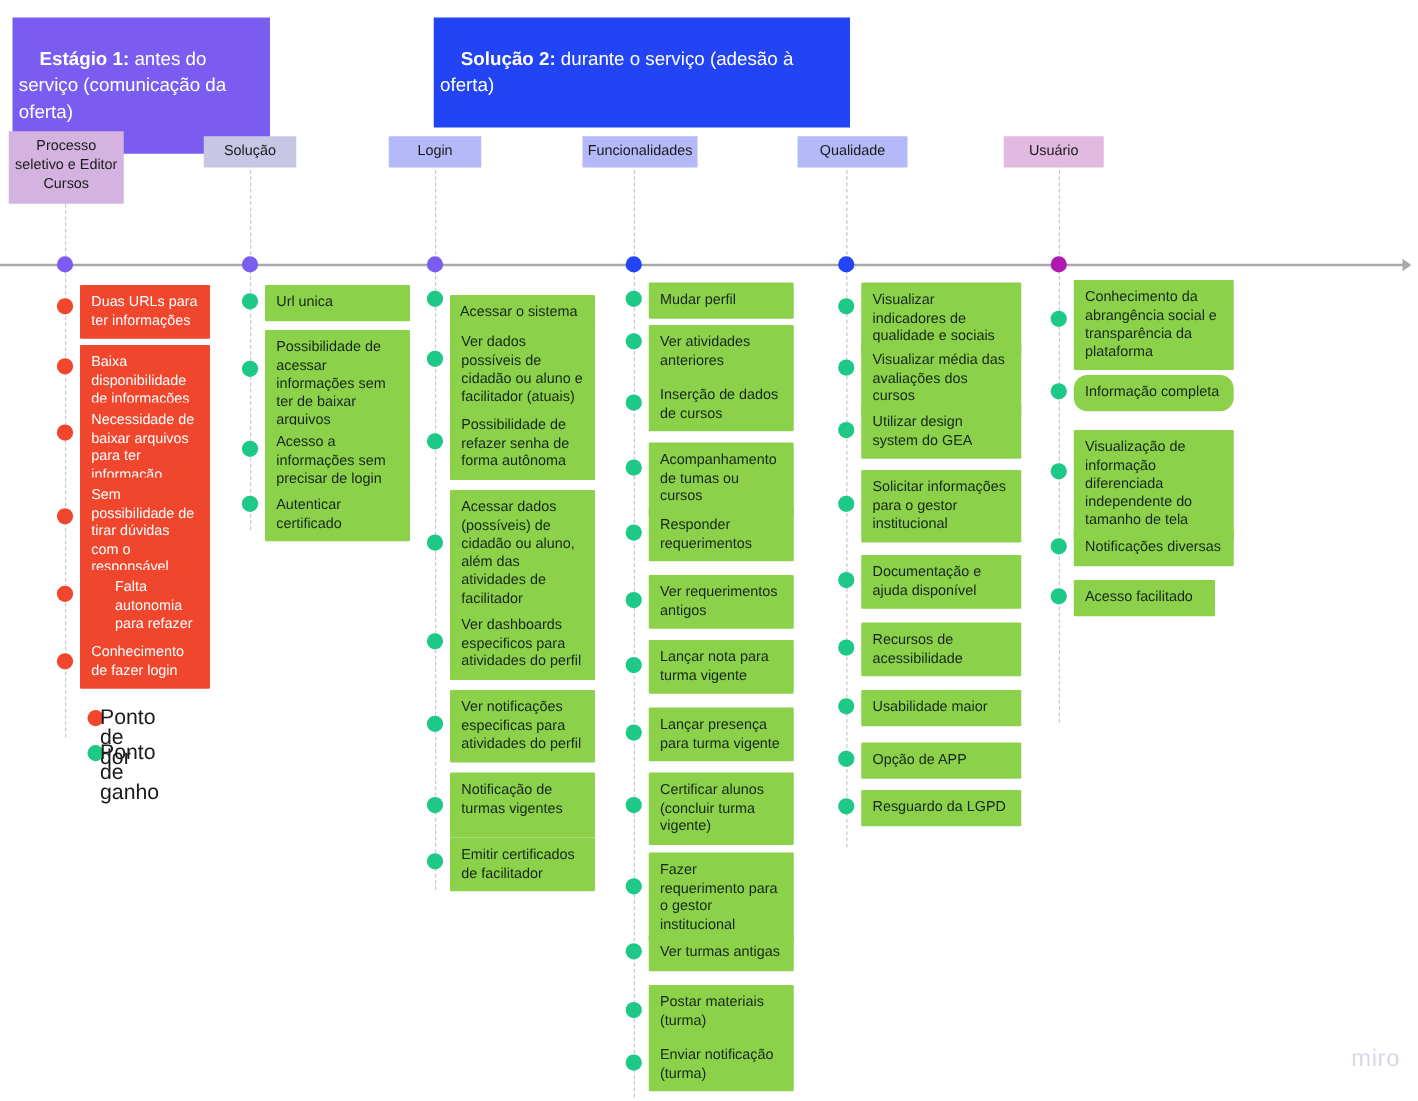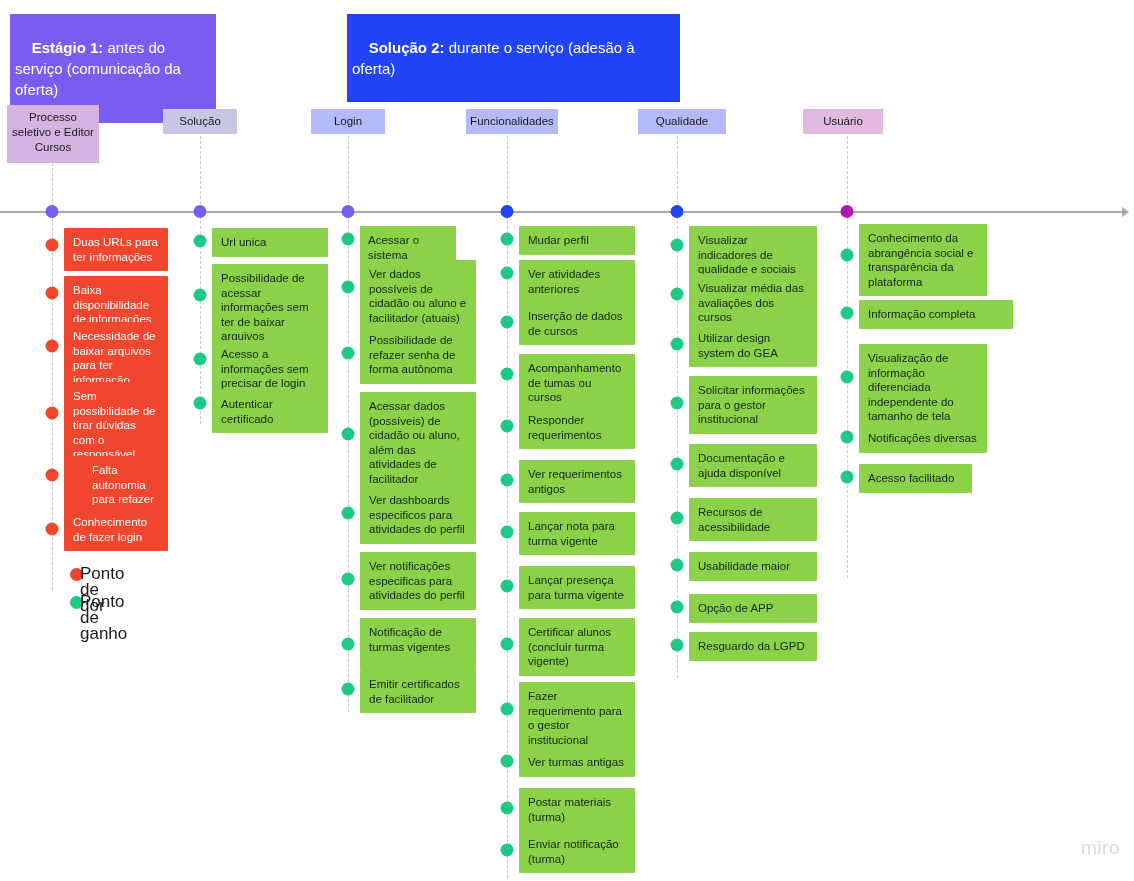--- a/index.html
+++ b/index.html
@@ -137,21 +137,21 @@
       <div class="dot gain" style="left: 200px; top: 241px;"></div>
       <div class="card gain" style="left: 212px; top: 264px; width: 116px; min-height: 62px;">Possibilidade de acessar informações sem ter de baixar arquivos</div>
       <div class="dot gain" style="left: 200px; top: 295px;"></div>
       <div class="card gain" style="left: 212px; top: 340px; width: 116px; min-height: 38px;">Acesso a informações sem precisar de login</div>
       <div class="dot gain" style="left: 200px; top: 359px;"></div>
       <div class="card gain" style="left: 212px; top: 390px; width: 116px; min-height: 26px;">Autenticar certificado</div>
       <div class="dot gain" style="left: 200px; top: 403px;"></div>
       <div class="guide" style="left: 348px; top: 131px; height: 581px;"></div>
       <div class="colhead" style="left: 311px; top: 109px; width: 74px; min-height: 22px; background: rgb(180, 185, 247);">Login</div>
       <div class="node" style="left: 348px; background: rgb(123, 92, 240);"></div>
-      <div class="card gain" style="left: 360px; top: 226px; width: 96px; min-height: 26px; padding-left: 8px;">Acessar o sistema</div>
+      <div class="card gain" style="left: 360px; top: 236px; width: 116px; min-height: 26px; padding-left: 8px;">Acessar o sistema</div>
       <div class="dot gain" style="left: 348px; top: 239px;"></div>
       <div class="card gain" style="left: 360px; top: 260px; width: 116px; min-height: 54px;">Ver dados possíveis de cidadão ou aluno e facilitador (atuais)</div>
       <div class="dot gain" style="left: 348px; top: 287px;"></div>
       <div class="card gain" style="left: 360px; top: 326px; width: 116px; min-height: 54px;">Possibilidade de refazer senha de forma autônoma</div>
       <div class="dot gain" style="left: 348px; top: 353px;"></div>
       <div class="card gain" style="left: 360px; top: 392px; width: 116px; min-height: 84px;">Acessar dados (possíveis) de cidadão ou aluno, além das atividades de facilitador (anteriores)</div>
       <div class="dot gain" style="left: 348px; top: 434px;"></div>
       <div class="card gain" style="left: 360px; top: 486px; width: 116px; min-height: 54px;">Ver dashboards especificos para atividades do perfil</div>
       <div class="dot gain" style="left: 348px; top: 513px;"></div>
       <div class="card gain" style="left: 360px; top: 552px; width: 116px; min-height: 54px;">Ver notificações especificas para atividades do perfil</div>
@@ -208,21 +208,21 @@
       <div class="dot gain" style="left: 677px; top: 565px;"></div>
       <div class="card gain" style="left: 689px; top: 594px; width: 128px; min-height: 26px;">Opção de APP</div>
       <div class="dot gain" style="left: 677px; top: 607px;"></div>
       <div class="card gain" style="left: 689px; top: 632px; width: 128px; min-height: 26px;">Resguardo da LGPD</div>
       <div class="dot gain" style="left: 677px; top: 645px;"></div>
       <div class="guide" style="left: 847px; top: 131px; height: 447px;"></div>
       <div class="colhead" style="left: 803px; top: 109px; width: 80px; min-height: 22px; background: rgb(226, 185, 224);">Usuário</div>
       <div class="node" style="left: 847px; background: rgb(176, 25, 176);"></div>
       <div class="card gain" style="left: 859px; top: 224px; width: 128px; min-height: 62px;">Conhecimento da abrangência social e transparência da plataforma</div>
       <div class="dot gain" style="left: 847px; top: 255px;"></div>
-      <div class="card gain" style="left: 859px; top: 300px; width: 154px; min-height: 26px;">Informação completa</div>
+      <div class="card gain" style="left: 859px; top: 300px; width: 128px; min-height: 26px; border-radius: 11px;">Informação completa</div>
       <div class="dot gain" style="left: 847px; top: 313px;"></div>
       <div class="card gain" style="left: 859px; top: 344px; width: 128px; min-height: 66px;">Visualização de informação diferenciada independente do tamanho de tela</div>
       <div class="dot gain" style="left: 847px; top: 377px;"></div>
       <div class="card gain" style="left: 859px; top: 424px; width: 128px; min-height: 26px;">Notificações diversas</div>
       <div class="dot gain" style="left: 847px; top: 437px;"></div>
       <div class="card gain" style="left: 859px; top: 464px; width: 113px; min-height: 26px;">Acesso facilitado</div>
       <div class="dot gain" style="left: 847px; top: 477px;"></div>
     </div>
 
   <div class="legend">

